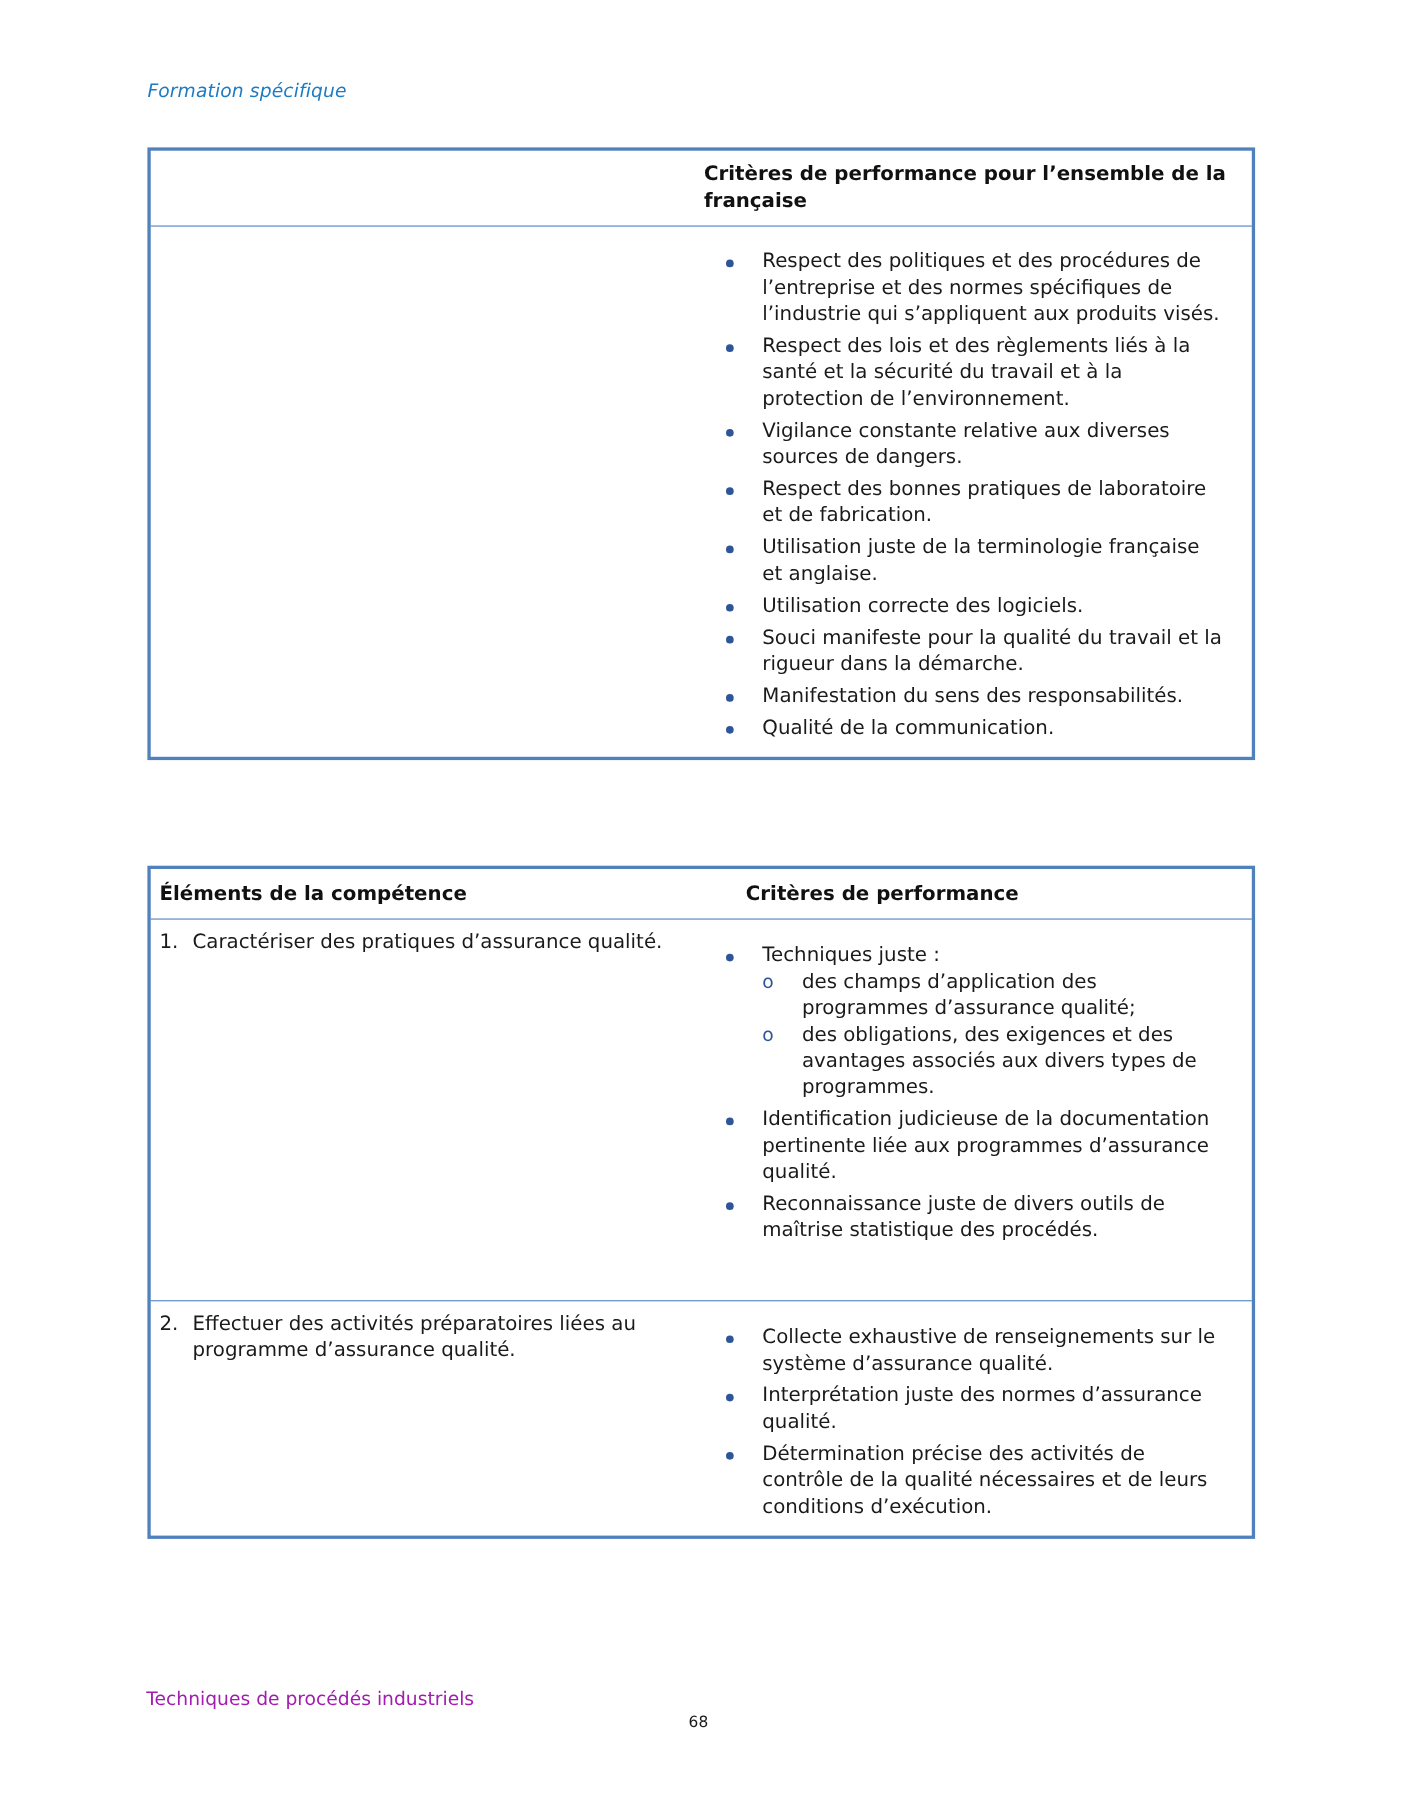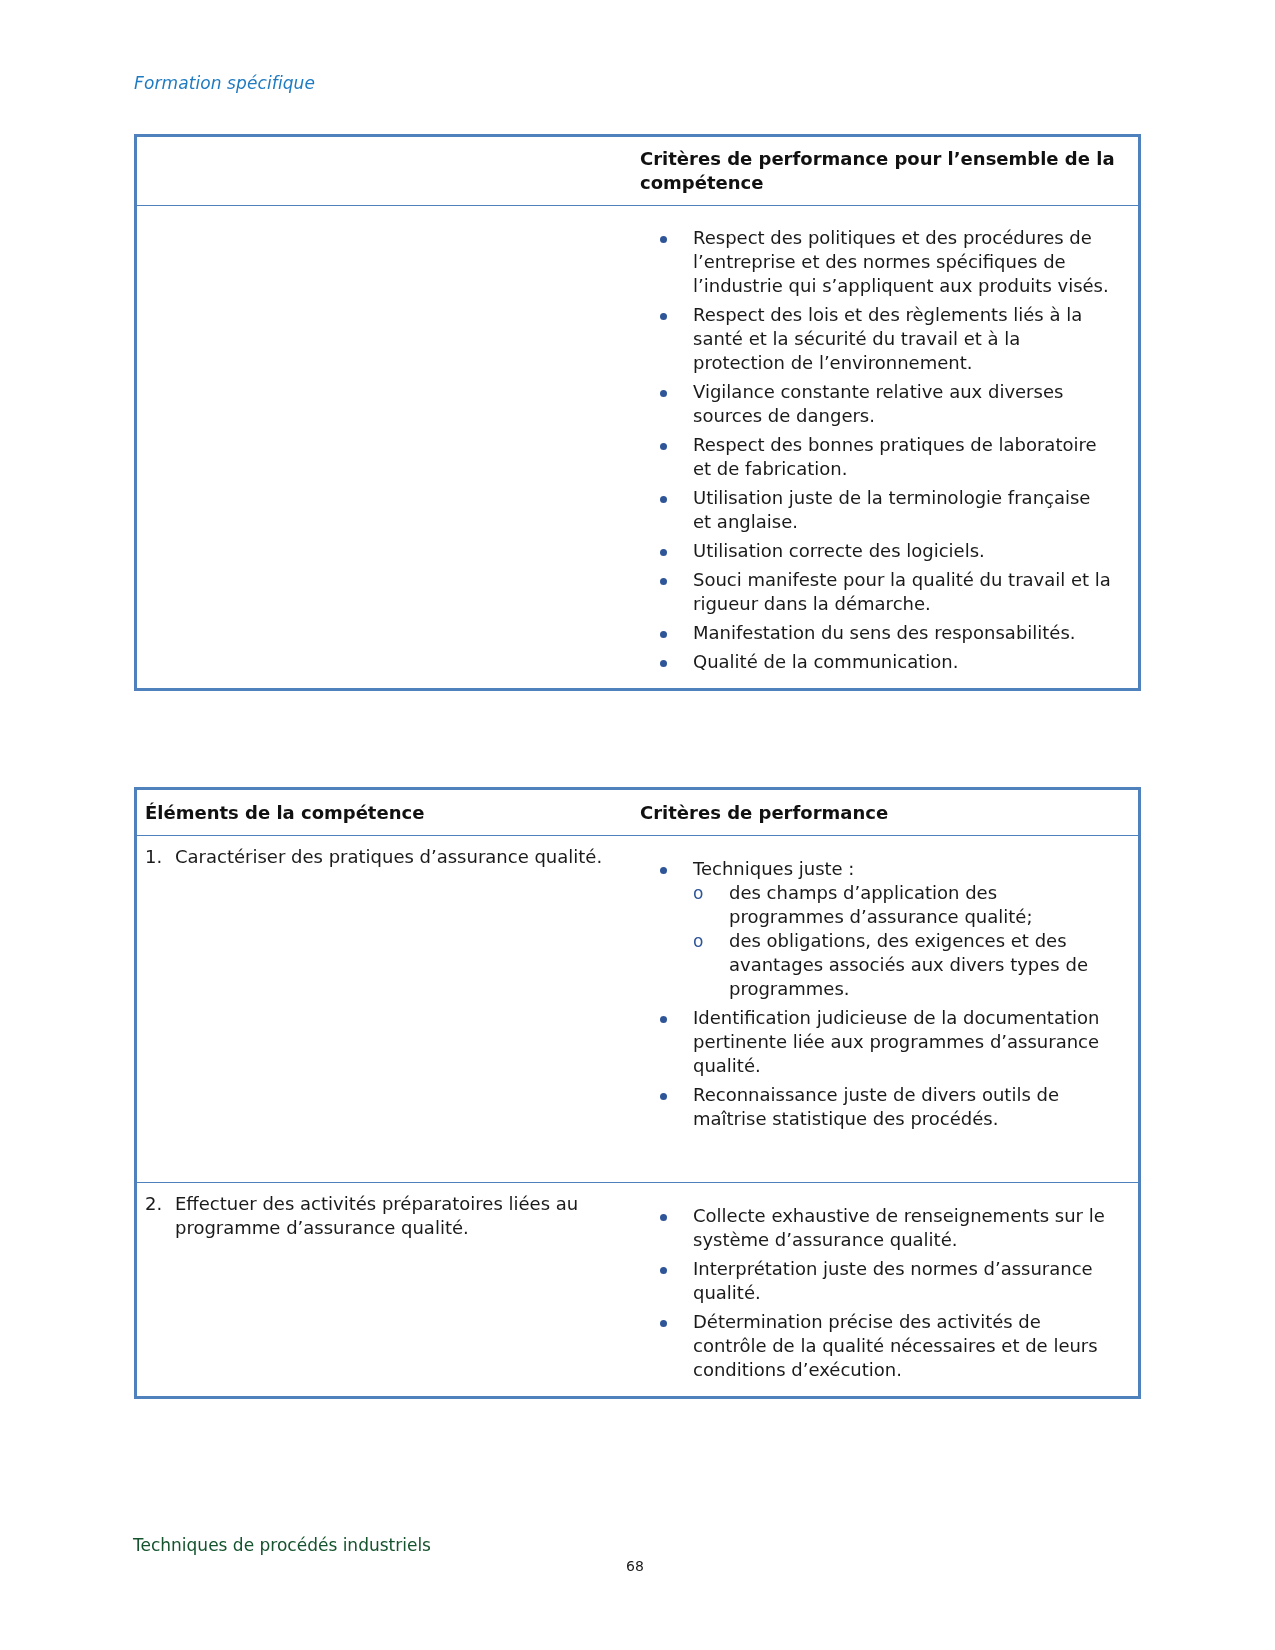--- a/index.html
+++ b/index.html
@@ -19,21 +19,21 @@
     .tbl2 { top: 787px; }
     .row { display: flex; border-bottom: 1px solid #4f81bd; }
     .row:last-child { border-bottom: none; }
     .col-left { width: 494px; box-sizing: border-box; padding: 0 8px; }
     .col-right { flex: 1; box-sizing: border-box; padding: 0 14px 0 9px; }
     .hdr-text {
       font-weight: bold; font-size: 18px; line-height: 24px; color: #111;
     }
     .tbl1 .hdr-row { height: 68px; }
     .tbl1 .hdr-row .col-right { padding-top: 10px; }
-    .tbl2 .hdr-row { height: 45px; }
+    .tbl2 .hdr-row { height: 45px; gap: 38px; }
     .tbl2 .hdr-row .col-left, .tbl2 .hdr-row .col-right { padding-top: 11px; }
     ul.crit { list-style: none; margin: 12px; padding: 0; }
     ul.crit > li {
       position: relative; padding-left: 41px; font-size: 18px; line-height: 24px;
       margin-bottom: 5px; color: #1a1a1a;
     }
     ul.crit > li > .bullet {
       position: absolute; left: 8px; top: 10px; width: 7px; height: 7px;
       border-radius: 50%; background: #2e5597;
     }
@@ -43,36 +43,36 @@
       position: absolute; left: 0; top: 0; color: #2e5597; font-size: 17px;
     }
     .tbl1 .body-row .col-right { padding-top: 8px; padding-bottom: 2px; }
     .tbl2 .item-row .col-left { padding-top: 9px; }
     .tbl2 .item-row .col-right { padding-top: 9px; padding-bottom: 2px; }
     .elem {
       position: relative; padding-left: 30px; font-size: 18px; line-height: 24px;
     }
     .elem .num { position: absolute; left: 0; top: 0; }
     .footer-title {
-      position: absolute; left: 133px; top: 1535px; font-size: 17px; color: #14532d;
+      position: absolute; left: 133px; top: 1535px; font-size: 17px; color: #a21caf;
     }
     .page-num {
       position: absolute; left: 626px; top: 1558px; font-size: 14px; color: #1a1a1a;
     }
   </style>
 </head>
 <body>
 
 <div class="running-header">Formation spécifique</div>
 
 <div class="tbl tbl1">
   <div class="row hdr-row">
     <div class="col-left"></div>
     <div class="col-right">
-      <div class="hdr-text">Critères de performance pour l’ensemble de la compétence</div>
+      <div class="hdr-text">Critères de performance pour l’ensemble de la française</div>
     </div>
   </div>
   <div class="row body-row">
     <div class="col-left"></div>
     <div class="col-right">
       <ul class="crit">
         <li><span class="bullet"></span><span>Respect des politiques et des procédures de l’entreprise et des normes spécifiques de l’industrie qui s’appliquent aux produits visés.</span></li>
         <li><span class="bullet"></span><span>Respect des lois et des règlements liés à la santé et la sécurité du travail et à la protection de l’environnement.</span></li>
         <li><span class="bullet"></span><span>Vigilance constante relative aux diverses sources de dangers.</span></li>
         <li><span class="bullet"></span><span>Respect des bonnes pratiques de laboratoire et de fabrication.</span></li>

